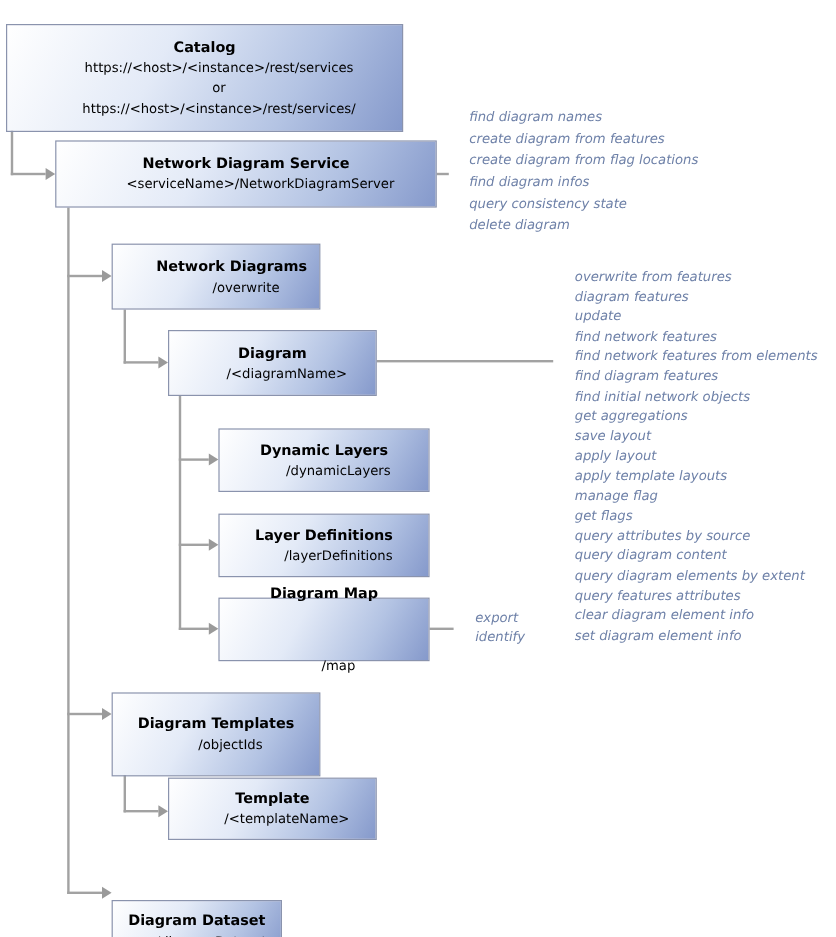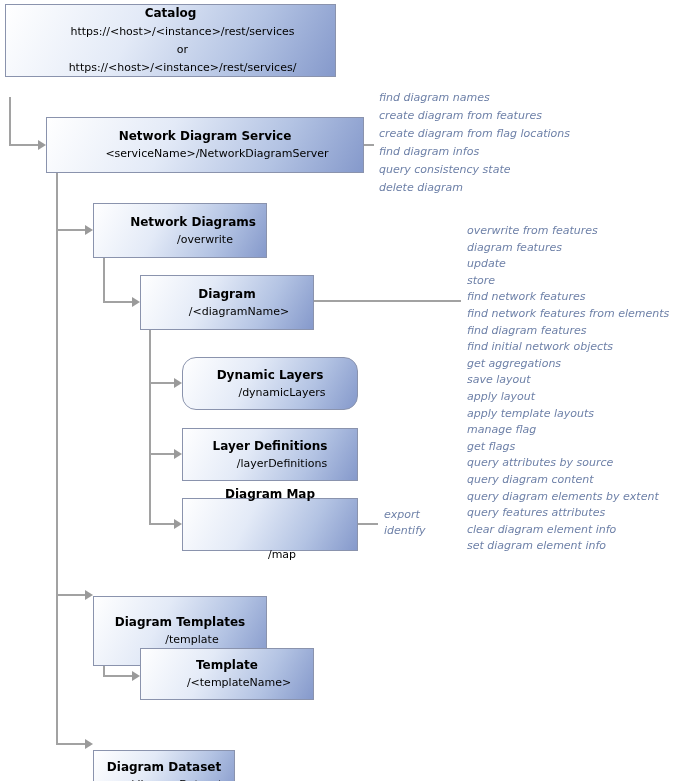--- a/index.html
+++ b/index.html
@@ -15,21 +15,21 @@
     text-align:center;
   }
   .node-title { font-weight:bold; font-size:12px; color:#000; line-height:17px; }
   .node-sub   { font-size:11px; color:#000; line-height:17px;margin-left:24px; }
   .h, .v { position:absolute; background:#a2a2a2; }
   .arr {
     position:absolute; width:0; height:0;
     border-top:5px solid transparent; border-bottom:5px solid transparent;
     border-left:8px solid #9a9a9a;
   }
-  .ops { position:absolute; font-size:11px; font-style:italic; color:#6e81a8; white-space:nowrap; }
+  .ops { position:absolute; font-size:11px; font-style:italic; color:#6e81a8; white-space:nowrap;margin-left:12px; }
   .ops-service .op-line { line-height:18px; }
   .ops-diagram .op-line { line-height:16.6px; }
   .ops-map     .op-line { line-height:16px; }
 </style>
 </head>
 <body>
 
 <div class="canvas">
 
   <div class="v" style="left:9px; top:97px; width:2px; height:49px;"></div>
@@ -57,21 +57,21 @@
   <div class="arr" style="left:174px; top:378px;"></div>
   <div class="h" style="left:149px; top:453px; width:25px; height:2px;"></div>
   <div class="arr" style="left:174px; top:449px;"></div>
   <div class="h" style="left:149px; top:523px; width:25px; height:2px;"></div>
   <div class="arr" style="left:174px; top:519px;"></div>
 
   <div class="h" style="left:364px; top:144px; width:10px; height:2px;"></div>
   <div class="h" style="left:314px; top:300px; width:147px; height:2px;"></div>
   <div class="h" style="left:358px; top:523px; width:20px; height:2px;"></div>
 
-  <div class="node" style="left:5px; top:4px; width:331px; height:73px;justify-content:space-between;">
+  <div class="node" style="left:5px; top:20px; width:331px; height:90px;">
     <div class="node-title">Catalog</div>
     <div class="node-sub">https://&lt;host&gt;/&lt;instance&gt;/rest/services</div>
     <div class="node-sub">or</div>
     <div class="node-sub">https://&lt;host&gt;/&lt;instance&gt;/rest/services/</div>
   </div>
 
   <div class="node" style="left:46px; top:117px; width:318px; height:56px;">
     <div class="node-title">Network Diagram Service</div>
     <div class="node-sub">&lt;serviceName&gt;/NetworkDiagramServer</div>
   </div>
@@ -79,38 +79,38 @@
   <div class="node" style="left:93px; top:203px; width:174px; height:55px;padding-left:26px;">
     <div class="node-title">Network Diagrams</div>
     <div class="node-sub">/overwrite</div>
   </div>
 
   <div class="node" style="left:140px; top:275px; width:174px; height:55px;">
     <div class="node-title">Diagram</div>
     <div class="node-sub">/&lt;diagramName&gt;</div>
   </div>
 
-  <div class="node" style="left:182px; top:357px; width:176px; height:53px;border-radius:14px;">
+  <div class="node" style="left:182px; top:357px; width:176px; height:53px;">
     <div class="node-title">Dynamic Layers</div>
     <div class="node-sub">/dynamicLayers</div>
   </div>
 
   <div class="node" style="left:182px; top:428px; width:176px; height:53px;">
     <div class="node-title">Layer Definitions</div>
     <div class="node-sub">/layerDefinitions</div>
   </div>
 
   <div class="node" style="left:182px; top:498px; width:176px; height:53px;gap:43px;">
     <div class="node-title">Diagram Map</div>
     <div class="node-sub">/map</div>
   </div>
 
-  <div class="node" style="left:93px; top:596px; width:174px; height:70px;">
+  <div class="node" style="left:93px; top:577px; width:174px; height:70px;">
     <div class="node-title">Diagram Templates</div>
-    <div class="node-sub">/template</div>
+    <div class="node-sub">/objectIds</div>
   </div>
 
   <div class="node" style="left:140px; top:648px; width:174px; height:52px;">
     <div class="node-title">Template</div>
     <div class="node-sub">/&lt;templateName&gt;</div>
   </div>
 
   <div class="node" style="left:93px; top:750px; width:142px; height:52px;">
     <div class="node-title">Diagram Dataset</div>
     <div class="node-sub">/diagramDataset</div>
@@ -122,21 +122,20 @@
       <div class="op-line">create diagram from flag locations</div>
       <div class="op-line">find diagram infos</div>
       <div class="op-line">query consistency state</div>
       <div class="op-line">delete diagram</div>
     </div>
 
   <div class="ops ops-diagram" style="left:467px; top:223px;">
       <div class="op-line">overwrite from features</div>
       <div class="op-line">diagram features</div>
       <div class="op-line">update</div>
-      <div class="op-line">store</div>
       <div class="op-line">find network features</div>
       <div class="op-line">find network features from elements</div>
       <div class="op-line">find diagram features</div>
       <div class="op-line">find initial network objects</div>
       <div class="op-line">get aggregations</div>
       <div class="op-line">save layout</div>
       <div class="op-line">apply layout</div>
       <div class="op-line">apply template layouts</div>
       <div class="op-line">manage flag</div>
       <div class="op-line">get flags</div>

